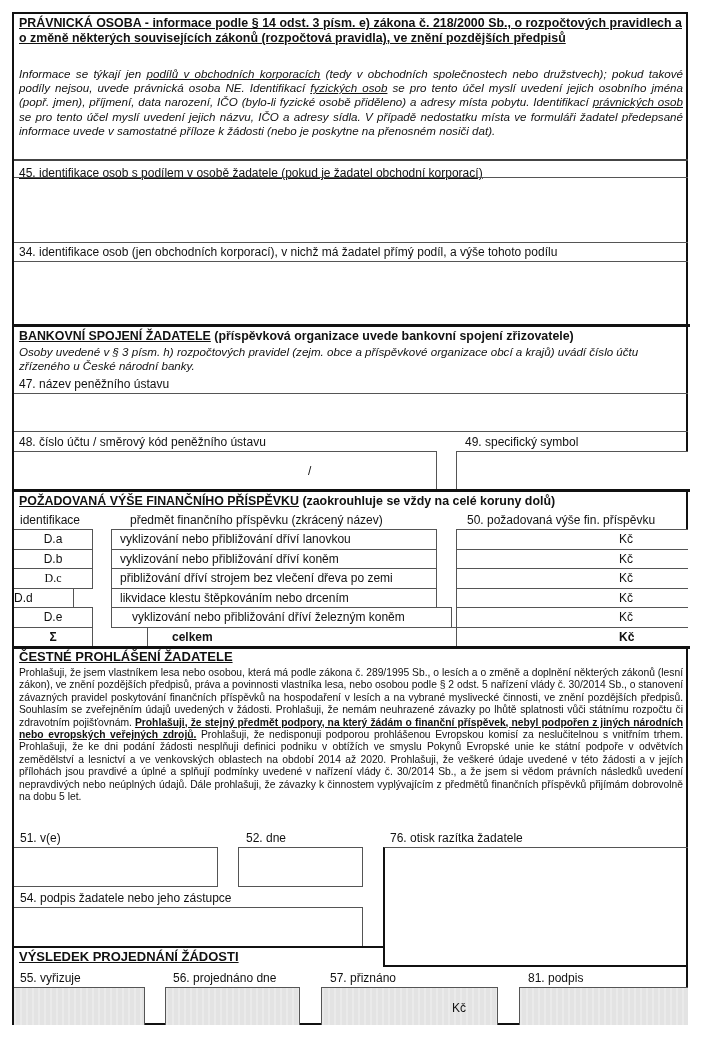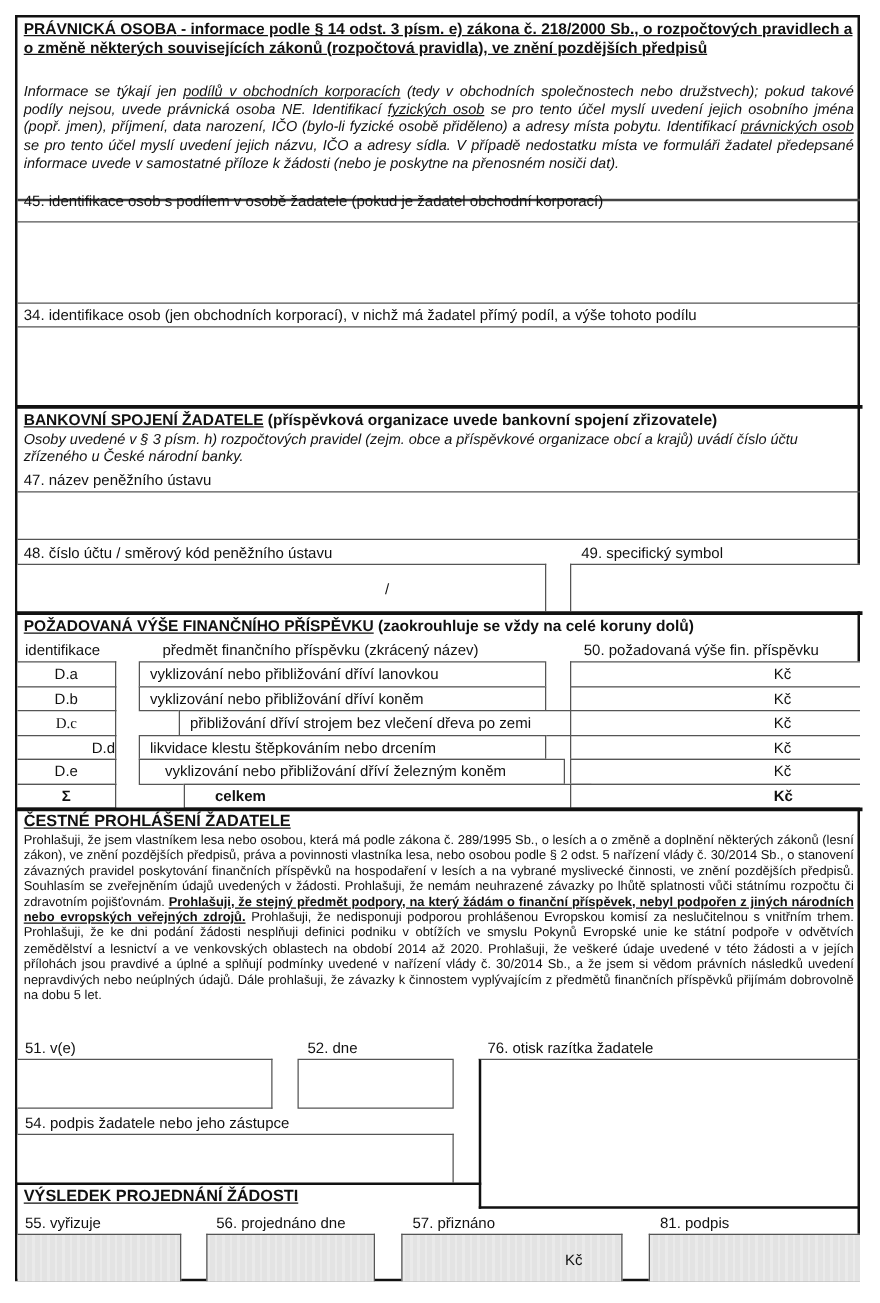--- a/index.html
+++ b/index.html
@@ -29,21 +29,21 @@
 <div class="frame"></div>
 
 <div class="abs heading" style="left:19px; top:16px; width:663px;">
   <u>PRÁVNICKÁ OSOBA</u><u> - informace podle § 14 odst. 3 písm. e) zákona č. 218/2000 Sb., o rozpočtových pravidlech a o změně některých souvisejících zákonů (rozpočtová pravidla), ve znění pozdějších </u><u>předpisů</u>
 </div>
 <div class="abs italic just" style="left:19px; top:67px; width:664px;">
   <span>Informace se týkají jen </span><span class="u">podílů v obchodních korporacích</span><span> (tedy v obchodních společnostech nebo družstvech); pokud takové podíly nejsou, uvede právnická osoba NE. Identifikací </span><span class="u">fyzických osob</span><span> se pro tento účel myslí uvedení jejich osobního jména (popř. jmen), příjmení, data narození, IČO (bylo-li fyzické osobě přiděleno) a adresy místa pobytu. Identifikací </span><span class="u">právnických osob</span><span> se pro tento účel myslí uvedení jejich názvu, IČO a adresy sídla. V případě nedostatku místa ve formuláři žadatel předepsané informace uvede v samostatné příloze k žádosti (nebo je poskytne na přenosném nosiči dat).</span>
 </div>
 
 <div class="thin-h" style="left:14px; top:159px; width:674px; background:#444; height:2px;"></div>
-<div class="abs label" style="left:19px; top:154px;">45. identifikace osob s podílem v osobě žadatele (pokud je žadatel obchodní korporací)</div>
+<div class="abs label" style="left:19px; top:166px;text-decoration:underline;">45. identifikace osob s podílem v osobě žadatele (pokud je žadatel obchodní korporací)</div>
 <div class="thin-h" style="left:14px; top:177px; width:674px;"></div>
 <div class="abs" style="left:14px; top:178px; width:674px; height:64px;"></div>
 
 <div class="thin-h" style="left:14px; top:242px; width:674px;"></div>
 <div class="abs label" style="left:19px; top:245px;">34. identifikace osob (jen obchodních korporací), v nichž má žadatel přímý podíl, a výše tohoto podílu</div>
 <div class="thin-h" style="left:14px; top:261px; width:674px;"></div>
 <div class="abs" style="left:14px; top:262px; width:674px; height:62px;"></div>
 
 <div class="thick-h" style="left:12px; top:324px; width:678px; height:3px;"></div>
 
@@ -77,25 +77,25 @@
     <div class="cell" style="left: 111px; top: 529px; width: 326px; height: 21px; text-align: left; padding-left: 8px;"><span>vyklizování nebo přibližování dříví lanovkou</span></div>
     <div class="cell" style="left: 456px; top: 529px; width: 232px; height: 21px; text-align: left; border-right: none;">
       <span class="abs" style="left: 162px; top: 0px;">Kč</span>
     </div>
     <div class="cell" style="left: 14px; top: 549px; width: 79px; height: 20px; text-align: center; border-left: none;"><span>D.b</span></div>
     <div class="cell" style="left: 111px; top: 549px; width: 326px; height: 20px; text-align: left; padding-left: 8px;"><span>vyklizování nebo přibližování dříví koněm</span></div>
     <div class="cell" style="left: 456px; top: 549px; width: 232px; height: 20px; text-align: left; border-right: none;">
       <span class="abs" style="left: 162px; top: 0px;">Kč</span>
     </div>
     <div class="cell" style="left: 14px; top: 568px; width: 79px; height: 21px; text-align: center; border-left: none; font-family: Liberation Serif, serif;"><span>D.c</span></div>
-    <div class="cell" style="left: 111px; top: 568px; width: 326px; height: 21px; text-align: left; padding-left: 8px; margin-left: 32px;"><span>přibližování dříví strojem bez vlečení dřeva po zemi</span></div>
+    <div class="cell" style="left: 111px; top: 568px; width: 326px; height: 21px; text-align: left; padding-left: 8px;"><span>přibližování dříví strojem bez vlečení dřeva po zemi</span></div>
     <div class="cell" style="left: 456px; top: 568px; width: 232px; height: 21px; text-align: left; border-right: none;">
       <span class="abs" style="left: 162px; top: 0px;">Kč</span>
     </div>
-    <div class="cell" style="left: 14px; top: 588px; width: 79px; height: 20px; text-align: right; border-left: none;"><span>D.d</span></div>
+    <div class="cell" style="left: 14px; top: 588px; width: 60px; height: 20px; text-align: left; border-left: none;"><span>D.d</span></div>
     <div class="cell" style="left: 111px; top: 588px; width: 326px; height: 20px; text-align: left; padding-left: 8px;"><span>likvidace klestu štěpkováním nebo drcením</span></div>
     <div class="cell" style="left: 456px; top: 588px; width: 232px; height: 20px; text-align: left; border-right: none;">
       <span class="abs" style="left: 162px; top: 0px;">Kč</span>
     </div>
     <div class="cell" style="left: 14px; top: 607px; width: 79px; height: 21px; text-align: center; border-left: none;"><span>D.e</span></div>
     <div class="cell" style="left: 111px; top: 607px; width: 341px; height: 21px; text-align: left; padding-left: 20px;"><span>vyklizování nebo přibližování dříví železným koněm</span></div>
     <div class="cell" style="left: 456px; top: 607px; width: 232px; height: 21px; text-align: left; border-right: none;">
       <span class="abs" style="left: 162px; top: 0px;">Kč</span>
     </div>
     <div class="cell" style="left: 14px; top: 627px; width: 79px; height: 20px; text-align: center; font-weight: bold; border-left: none;"><span>Σ</span></div>

